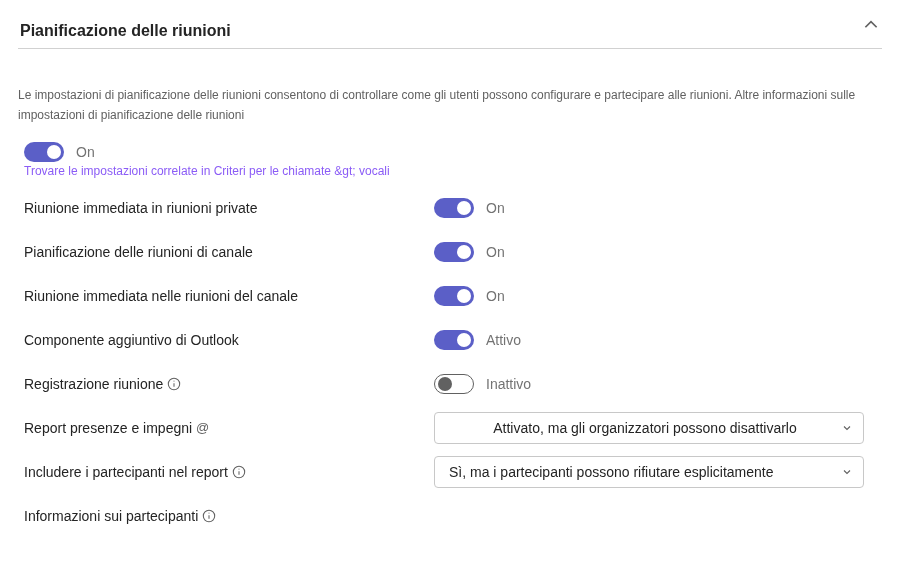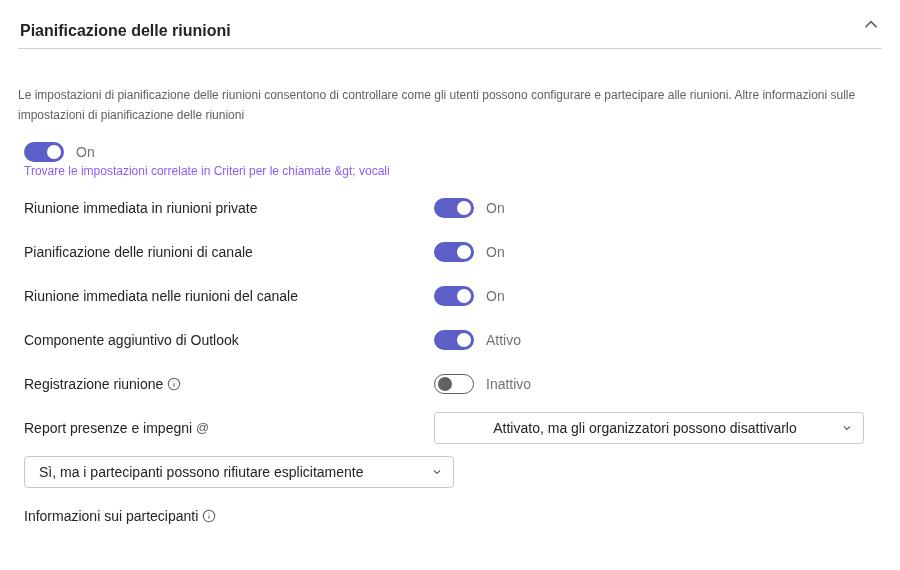--- a/index.html
+++ b/index.html
@@ -247,20 +247,28 @@
         <div class="dropdown centered">
           <span class="dd-text">Attivato, ma gli organizzatori possono disattivarlo</span>
           <svg class="dd-caret" viewBox="0 0 16 16" fill="none" stroke="currentColor" stroke-width="1.5">
             <polyline points="4,6 8,10 12,6"></polyline>
           </svg>
         </div>
       </div>
     </div>
 
     <div class="row">
+      <div class="label-col">
+        <span>Includere i partecipanti nel report</span>
+        <svg class="info-icon" viewBox="0 0 16 16" fill="none" stroke="currentColor" stroke-width="1.2">
+          <circle cx="8" cy="8" r="6.5"></circle>
+          <line x1="8" y1="7" x2="8" y2="11"></line>
+          <circle cx="8" cy="4.7" r="0.6" fill="currentColor" stroke="none"></circle>
+        </svg>
+      </div>
       <div class="control-col">
         <div class="dropdown">
           <span class="dd-text">Sì, ma i partecipanti possono rifiutare esplicitamente</span>
           <svg class="dd-caret" viewBox="0 0 16 16" fill="none" stroke="currentColor" stroke-width="1.5">
             <polyline points="4,6 8,10 12,6"></polyline>
           </svg>
         </div>
       </div>
     </div>
 

